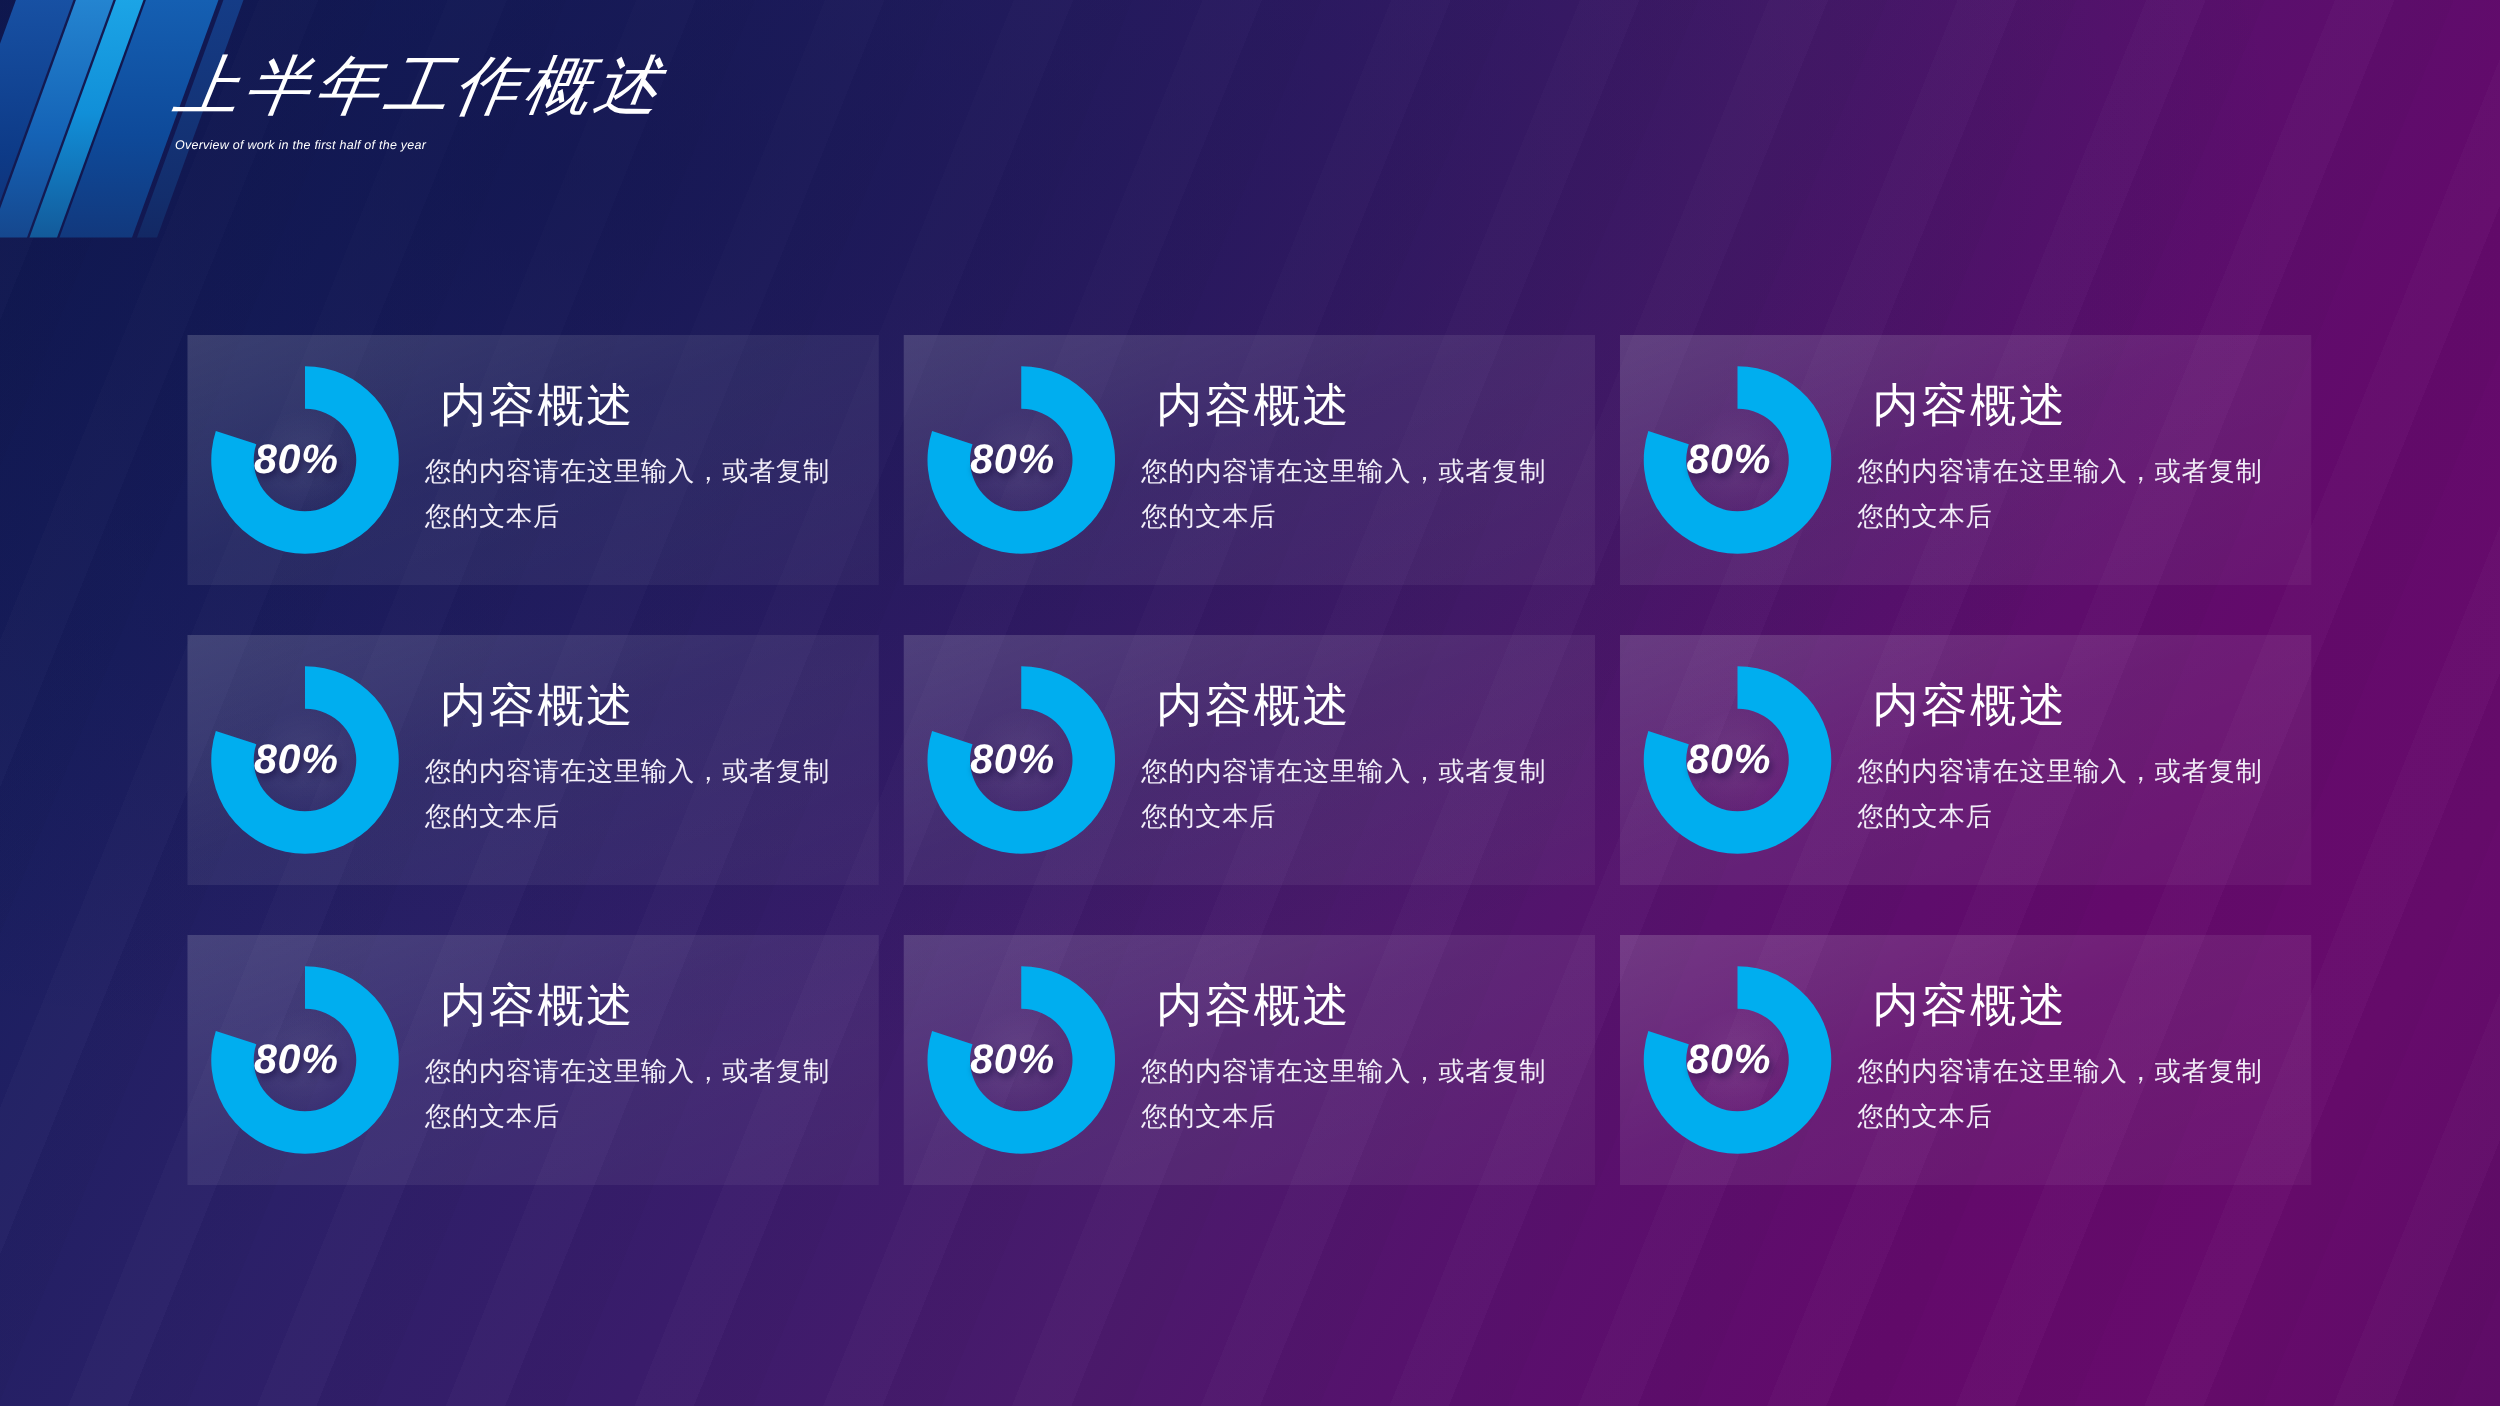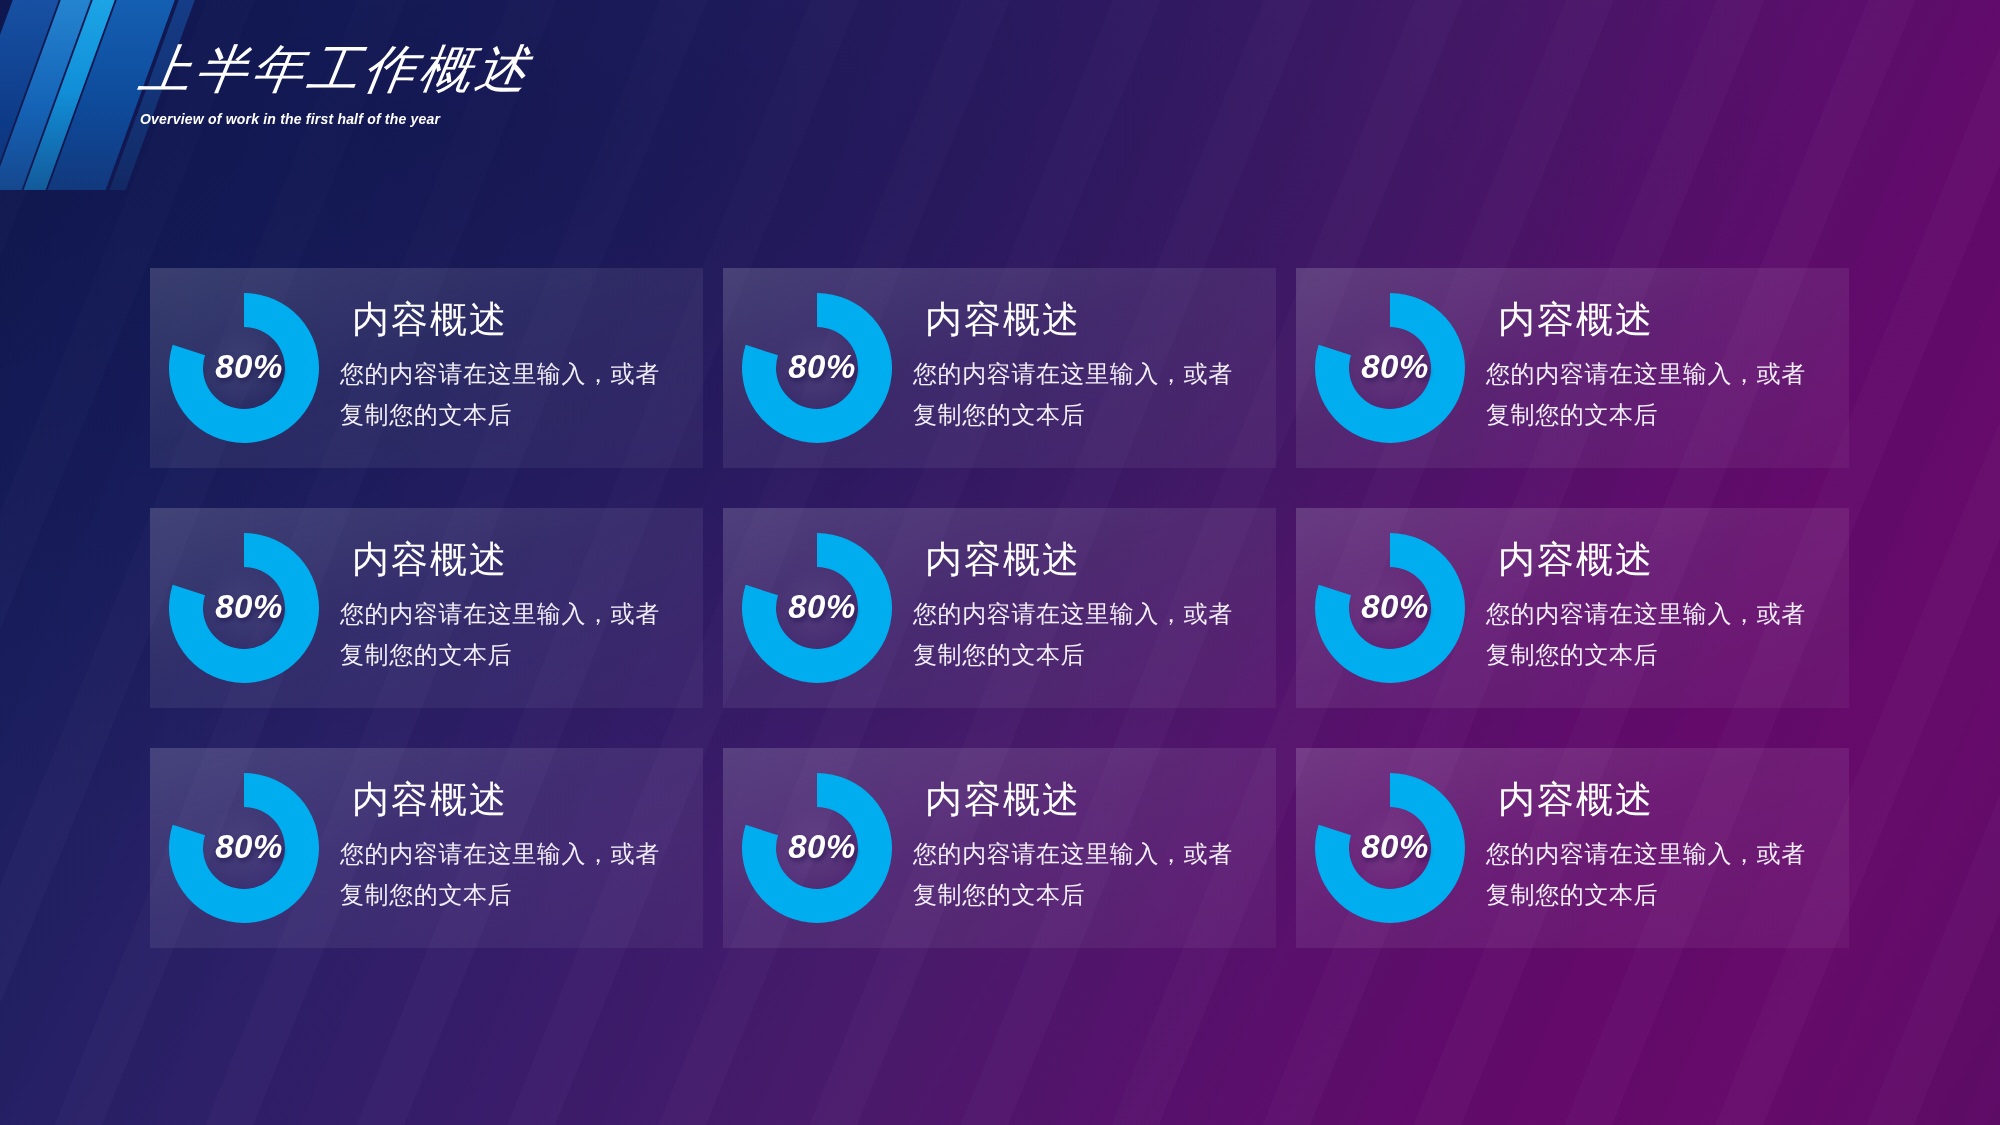--- a/index.html
+++ b/index.html
@@ -90,22 +90,22 @@
     letter-spacing: 4px;
     font-style: italic;
     transform: skewX(-9deg);
     transform-origin: left center;
     white-space: nowrap;
     font-family: "Liberation Sans", "DejaVu Sans", sans-serif;
   }
   #page-subtitle {
     margin-top: 14px;
     width: 400px;
-    font-size: 14px;
-    font-weight: bold;
+    font-size: 10px;
+    font-weight: normal;
     font-style: italic;
     color: #ffffff;
     line-height: 1.28;
     letter-spacing: .2px;
   }
 
   
   #card-grid {
     position: absolute;
     left: 150px;
@@ -141,21 +141,21 @@
   .donut-svg {
     position: absolute;
     left: -2px;
     top: -2px;
     width: 152px;
     height: 152px;
     overflow: visible;
   }
   .donut-value {
     position: absolute;
-    left: 16px;
+    left: 4px;
     top: 50%;
     transform: translateY(-52%);
     width: 126px;
     text-align: center;
     font-size: 33px;
     font-weight: bold;
     font-style: italic;
     color: #ffffff;
     letter-spacing: .5px;
     text-shadow: 2px 3px 5px rgba(20,10,60,0.55);
@@ -174,21 +174,21 @@
     font-size: 37px;
     color: #ffffff;
     font-weight: 400;
     line-height: 1.08;
     letter-spacing: 2px;
     margin-bottom: 14px;
     font-family: "DejaVu Sans", "Liberation Sans", sans-serif;
     margin-left: 12px;
   }
   .card-body {
-    font-size: 24px;
+    font-size: 21px;
     color: #f2eef8;
     line-height: 1.72;
     letter-spacing: .6px;
     max-width: 340px;
     font-family: "DejaVu Sans", "Liberation Sans", sans-serif;
   }
 </style>
 </head>
 <body>
 

